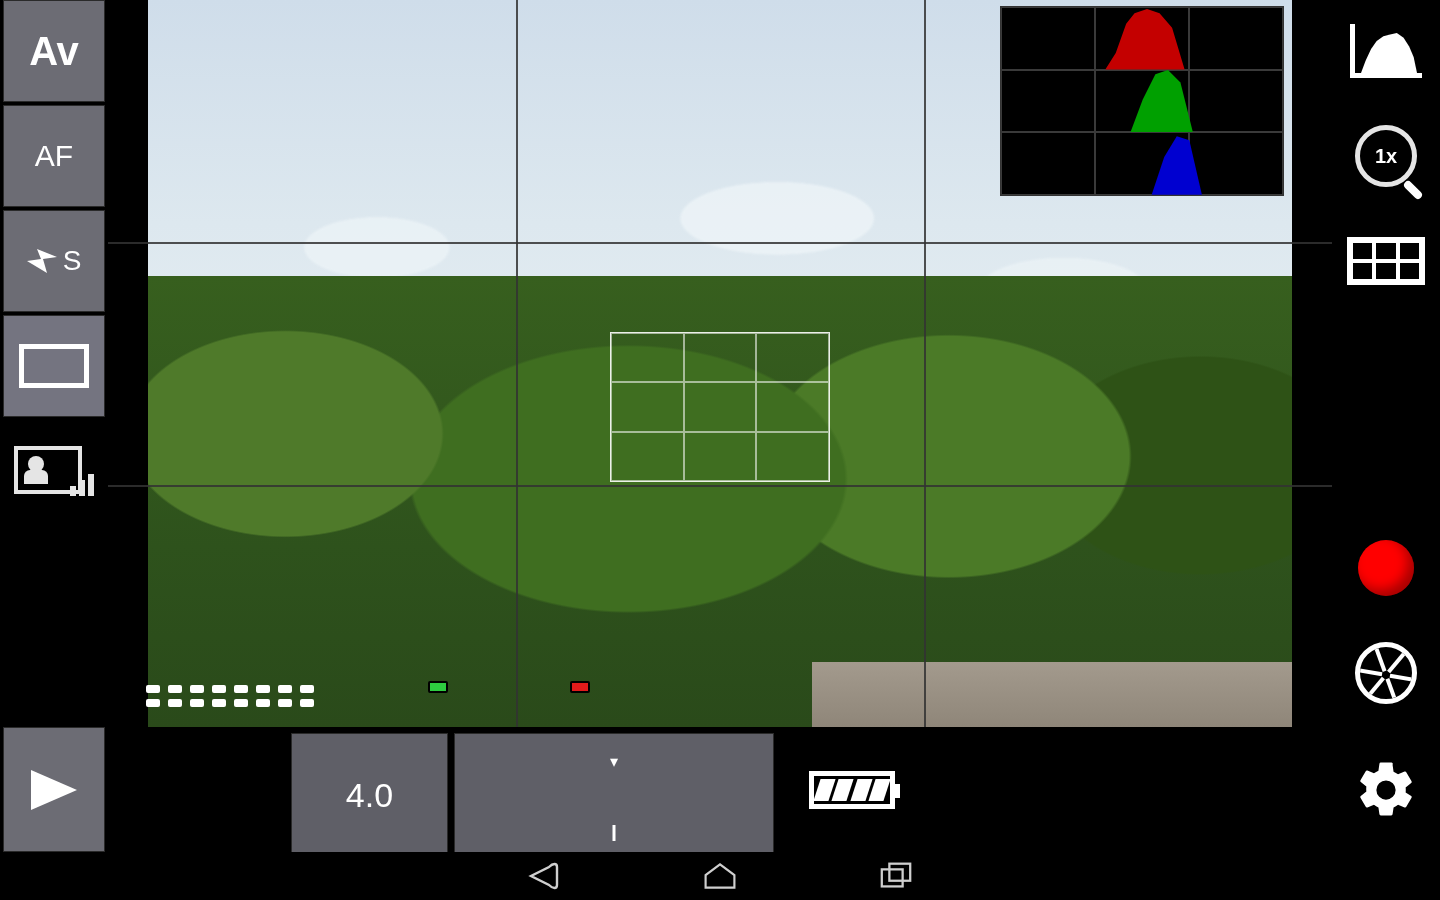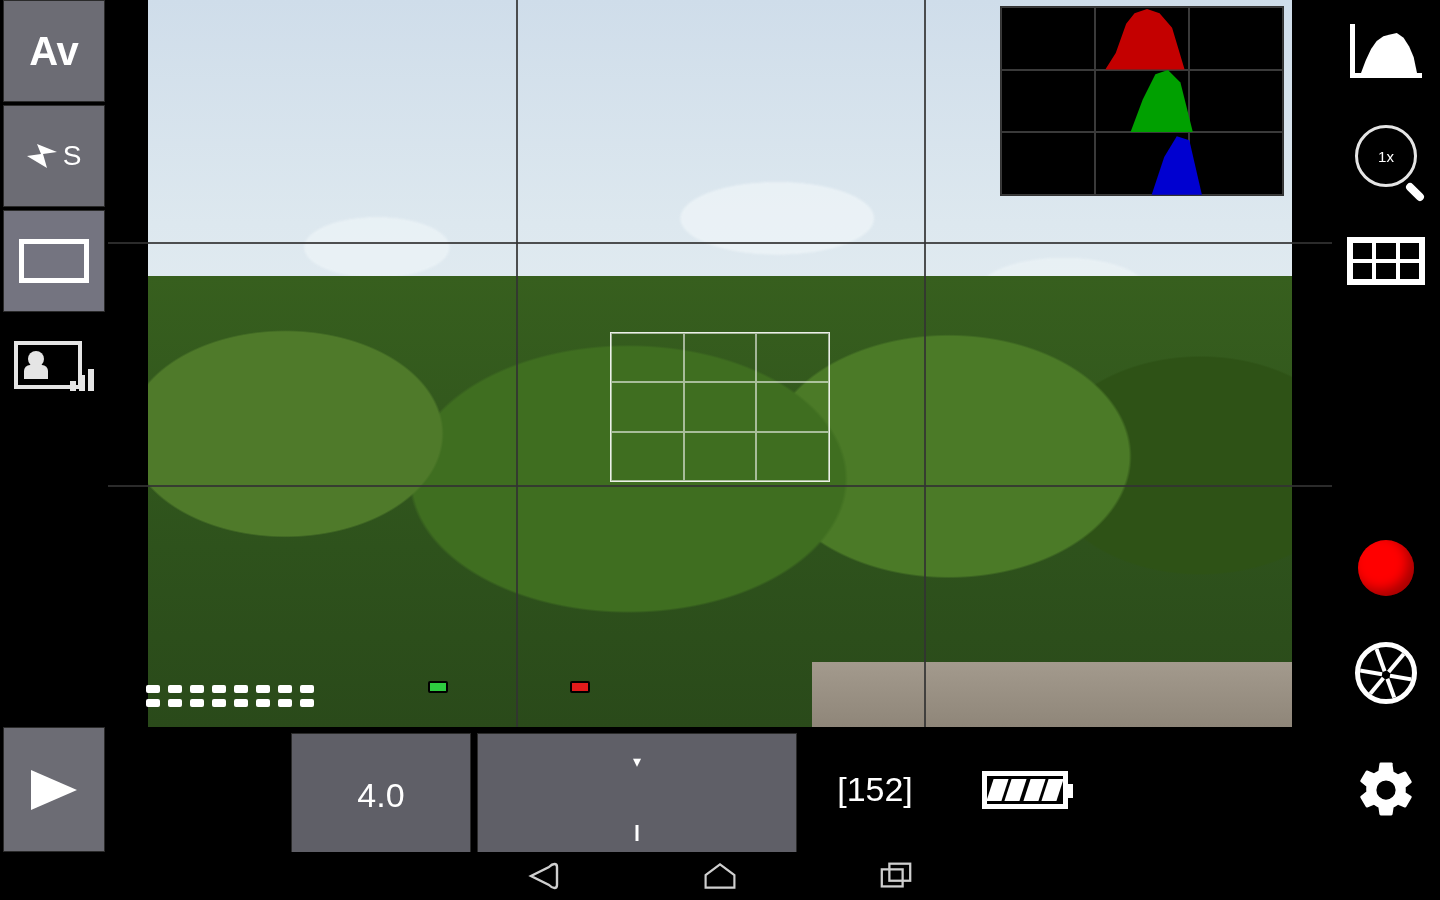--- a/index.html
+++ b/index.html
@@ -35,21 +35,21 @@
     .icon-picstyle .bars i{ width:6px; background:#e5e5e5; display:block; }
 
   .icon-flash { display:flex; align-items:center; gap:6px; font-size:28px; }
   .icon-flash svg { display:block; }
 
   .icon-play  { width:0; height:0; border-left:46px solid #fff; border-top:20px solid transparent; border-bottom:20px solid transparent; }
 
   
   .icon-hist { width:72px; height:54px; position:relative; border-left:5px solid #fff; border-bottom:5px solid #fff; }
     .icon-hist::after { content:""; position:absolute; left:6px; bottom:0; width:56px; height:40px; background:#fff; clip-path: polygon(0 100%, 8% 70%, 18% 40%, 28% 20%, 40% 8%, 52% 4%, 64% 0%, 76% 12%, 86% 34%, 94% 60%, 100% 100%); }
-  .icon-zoom { width:62px; height:62px; border:3px solid #e5e5e5; border-radius:50%; display:flex; align-items:center; justify-content:center; font-size:15px; font-weight:400; position:relative; }
+  .icon-zoom { width:62px; height:62px; border:5px solid #e5e5e5; border-radius:50%; display:flex; align-items:center; justify-content:center; font-size:20px; font-weight:700; position:relative; }
     .icon-zoom::after { content:""; position:absolute; right:-12px; bottom:-12px; width:22px; height:8px; background:#fff; transform:rotate(45deg); border-radius:4px; }
   .icon-grid3 { width:78px; height:48px; border:4px solid #fff; display:grid; grid-template-columns:1fr 1fr 1fr; grid-template-rows:1fr 1fr; }
     .icon-grid3 i { border:2px solid #fff; }
   .icon-rec  { width:56px; height:56px; border-radius:50%; background:#ff0000; box-shadow: inset -6px -6px 12px rgba(0,0,0,.35); }
   .icon-aperture { width:62px; height:62px; border:5px solid #fff; border-radius:50%; position:relative; overflow:hidden; }
     .icon-aperture i { position:absolute; left:50%; top:50%; width:46px; height:4px; background:#fff; transform-origin:0 50%; }
   .icon-gear { color:#fff; width:66px; height:66px; }
 
   
   .live-view { position:absolute; left:108px; top:0; right:108px; height:727px; background:#000; }
@@ -95,21 +95,21 @@
   .marker  { position:absolute; width:20px; height:12px; border:2px solid #000; border-radius:2px; }
   .marker.green { background:#2ecc40; }
   .marker.red   { background:#e01b1b; }
 
   
   .status { position:absolute; left:108px; right:108px; top:727px; height:125px; display:flex; }
   .sb-black { background:#000; }
   .sb-grey  { background:#5f5f67; margin:6px 3px; border:1px solid #2a2a2a; }
   .sb-cell  { display:flex; align-items:center; justify-content:center; color:#fff; font-size:34px; height:100%; }
   .sb-spacer{ width:180px; }
-  .sb-aperture{ width:180px; }
+  .sb-aperture{ width:157px; }
   .sb-ev   { width:320px; flex-direction:column; gap:6px; font-size:30px; position:relative; }
     .sb-ev .scale { letter-spacing:1px; font-weight:400; }
     .sb-ev .caret { position:absolute; top:18px; left:50%; transform:translateX(-50%); font-size:16px; }
     .sb-ev .tick  { position:absolute; bottom:16px; left:50%; width:3px; height:16px; background:#fff; transform:translateX(-50%); }
   .sb-iso  { width:230px; }
   .sb-shots{ width:150px; }
   .sb-batt { width:150px; }
   .batt { width:86px; height:38px; border:5px solid #fff; position:relative; display:flex; padding:3px; gap:3px; }
     .batt::after { content:""; position:absolute; right:-10px; top:8px; width:8px; height:14px; background:#fff; }
     .batt i { flex:1; background:#fff; transform:skewX(-18deg); }
@@ -119,20 +119,21 @@
   .nav-ico { width:36px; height:36px; display:flex; align-items:center; justify-content:center; }
   .nav-ico svg { display:block; }
 </style>
 </head>
 <body>
 
 <div class="app">
 
   <div class="rail left">
     <div class="rail-cell big-text">Av</div>
+    <div class="rail-cell">AF</div>
     <div class="rail-cell">
       <span class="icon-flash">
         <svg width="30" height="24" viewBox="0 0 30 24">
             <polygon points="0,12 14,10 10,0 30,8 16,10 20,24" fill="#fff"></polygon>
           </svg>
         <span>S</span>
       </span>
     </div>
     <div class="rail-cell" style="background:#747480">
       <span class="icon-frame"></span>
@@ -273,21 +274,20 @@
     </div>
   </div>
 
   <div class="status">
     <div class="sb-cell sb-black sb-spacer"></div>
     <div class="sb-cell sb-grey sb-aperture">4.0</div>
     <div class="sb-cell sb-grey sb-ev">
       <span class="caret">▾</span>
       <span class="tick"></span>
     </div>
-    <div class="sb-cell sb-black sb-shots">[152]</div>
     <div class="sb-cell sb-black sb-batt">
       <span class="batt">
           <i></i>
           <i></i>
           <i></i>
           <i></i>
         </span>
     </div>
     <div class="sb-cell sb-black" style="flex:1"></div>
   </div>

